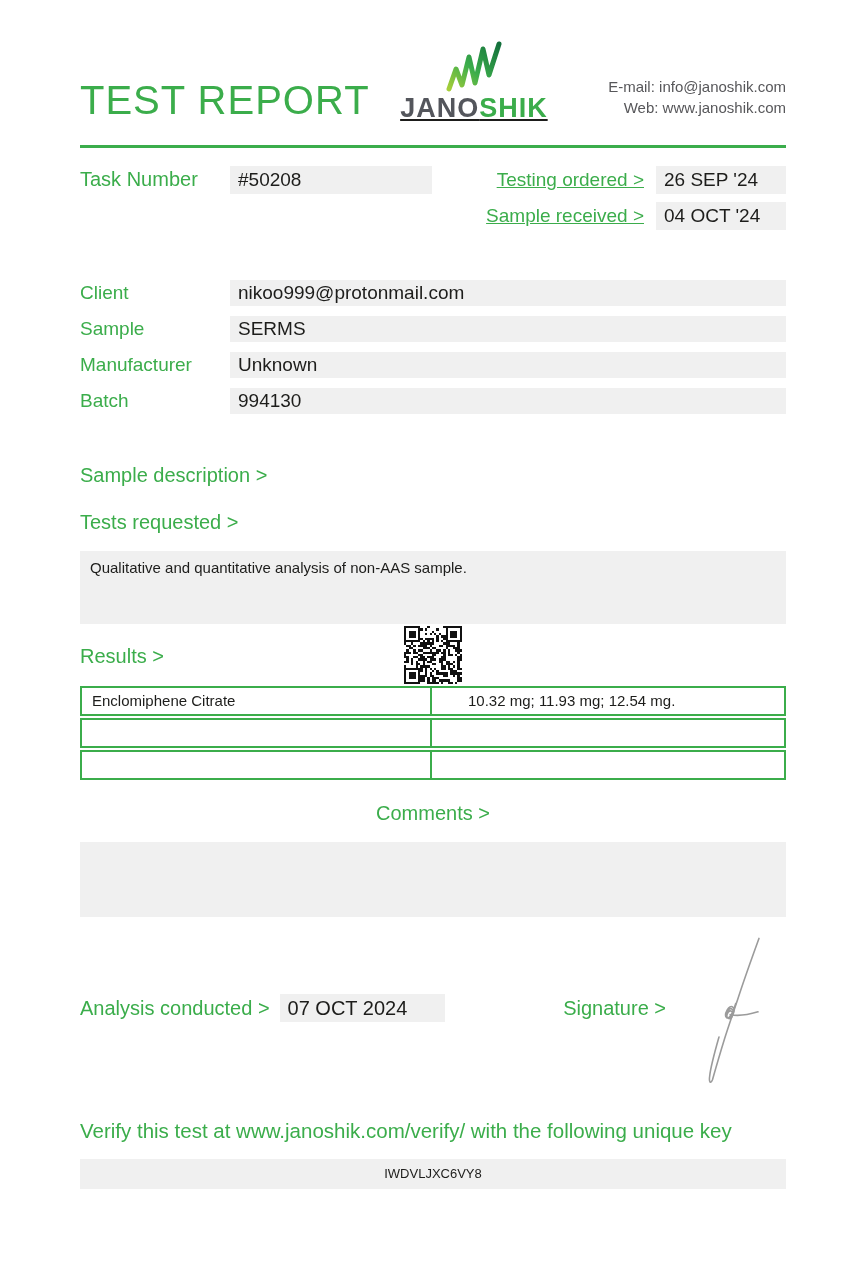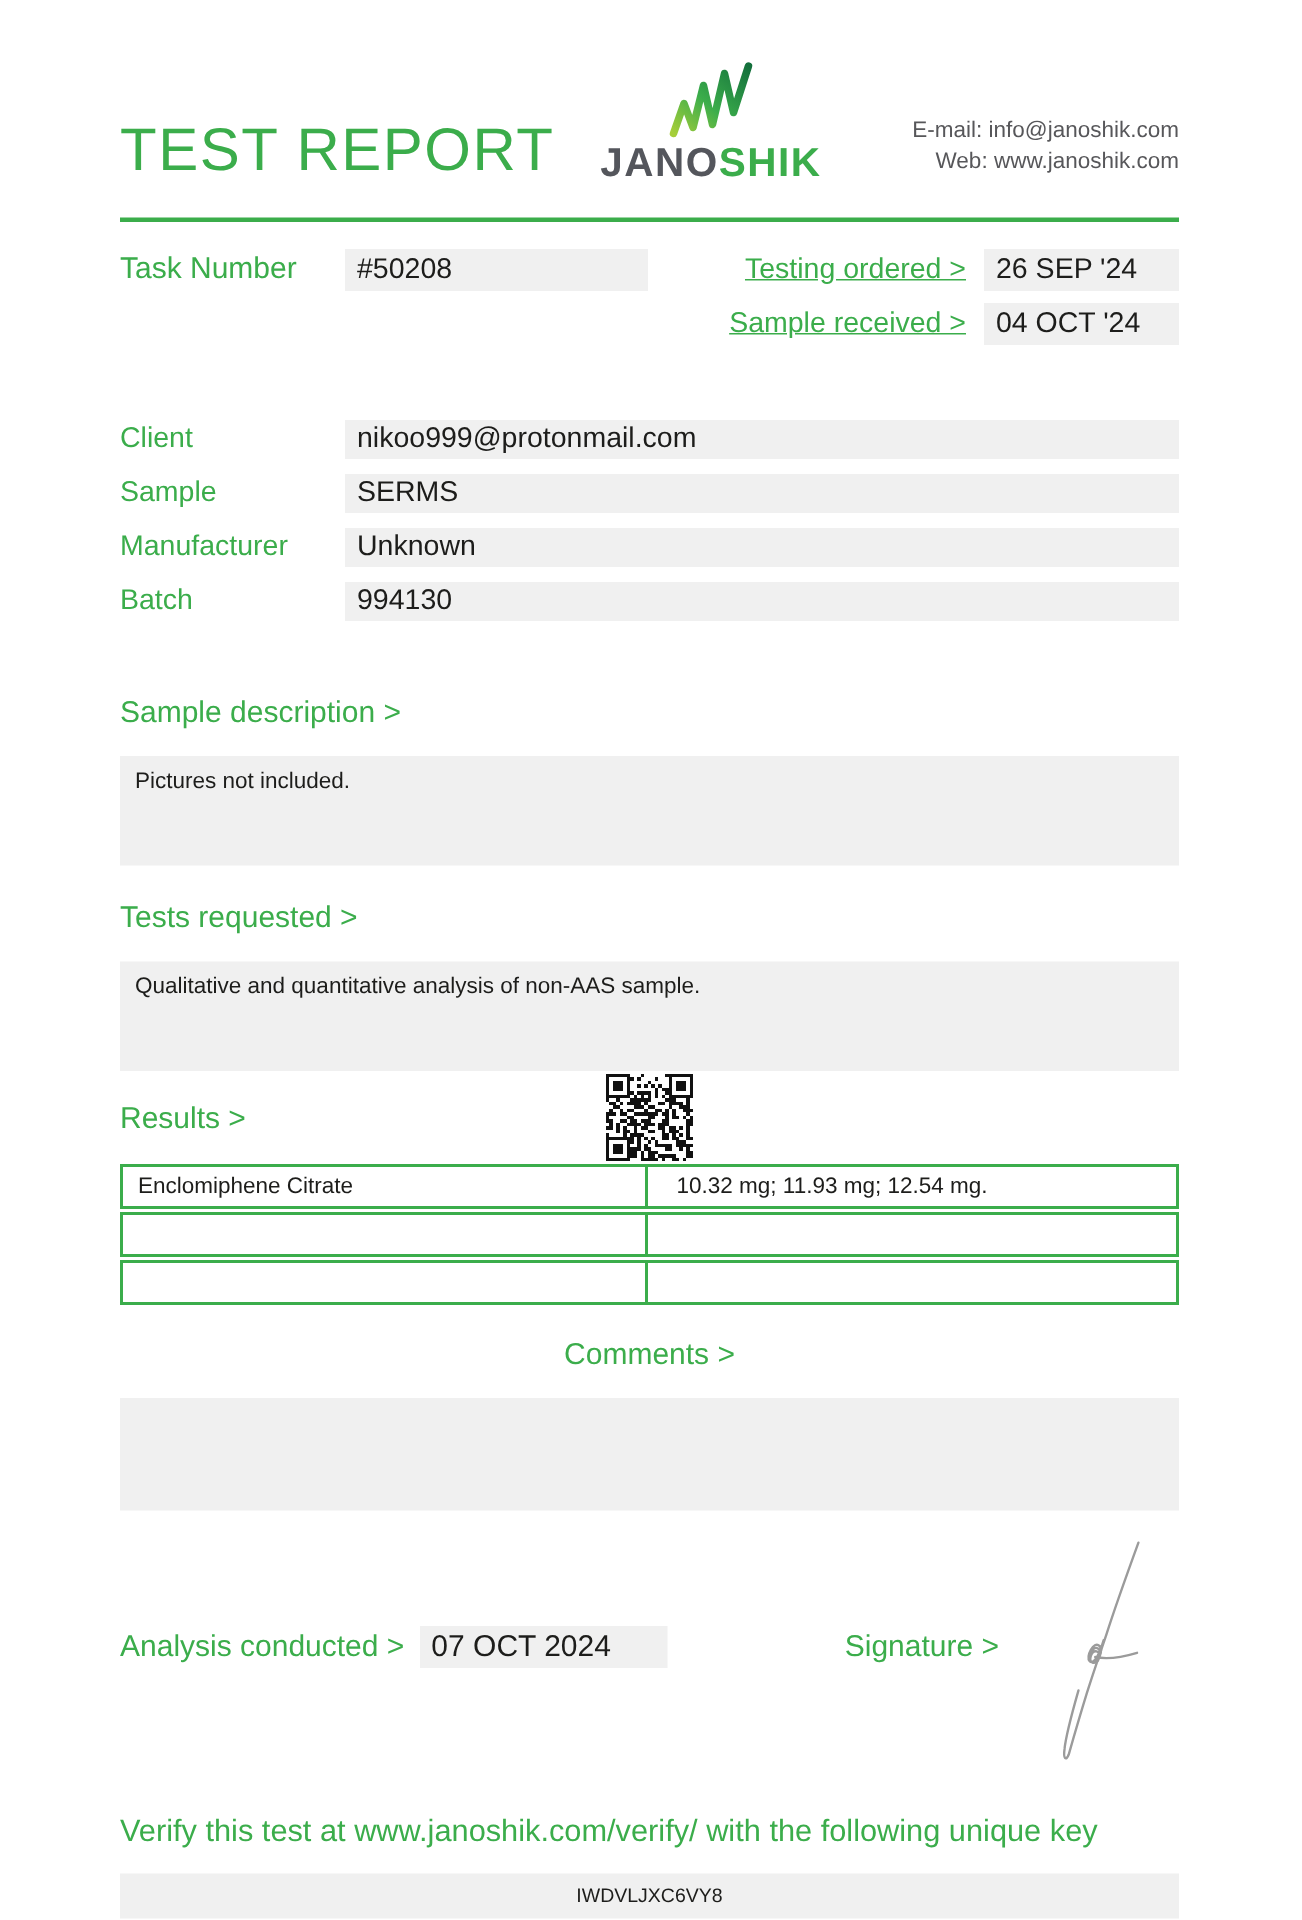--- a/index.html
+++ b/index.html
@@ -11,21 +11,21 @@
     background:#ffffff;
     font-family:"Liberation Sans", sans-serif;
     color:#1d1d1b;
     overflow:hidden;
   }
   .content { padding:0 82px 0 80px; }
 
   
   .header { display:flex; justify-content:space-between; align-items:flex-end; margin-top:44px; height:78px; }
   .report-title { font-size:40px; letter-spacing:1px; color:#3bad4b; font-weight:400; line-height:1; padding-bottom:2px; }
-  .logo { display:flex; flex-direction:column; align-items:center; margin-left:-30px; }
+  .logo { display:flex; flex-direction:column; align-items:center; margin-left:-30px;text-decoration:underline; }
   .logo-icon { height:52px; margin-bottom:2px; }
   .logo-text { font-size:27px; font-weight:bold; letter-spacing:1px; line-height:1; }
   .logo-text .p1 { color:#54565c; }
   .logo-text .p2 { color:#3bad4b; }
   .contact { text-align:right; font-size:15px; color:#57575a; line-height:21px; padding-bottom:4px; }
   .green-rule { height:3px; background:#3bad4b; margin-top:23px; }
 
   
   .task-section { display:flex; justify-content:space-between; margin-top:18px; }
   .task-left { display:flex; align-items:flex-start; }
@@ -52,21 +52,21 @@
 
   
   .results-head { position:relative; height:62px; }
   .results-head .section-heading { position:absolute; left:0; top:21px; }
   .qr { position:absolute; left:50%; transform:translateX(-50%); top:2px; width:58px; height:58px; }
   .results-table { }
   .result-row { display:flex; border:2px solid #3bad4b; height:30px; }
   .result-row + .result-row { margin-top:2px; }
   .cell { font-size:15px; line-height:26px; padding:0 0 0 10px; overflow:hidden; white-space:nowrap; }
   .cell-analyte { width:350px; border-right:2px solid #3bad4b; }
-  .cell-result { flex:1; padding-left:19px; }
+  .cell-result { flex:1; padding-left:0;margin-left:36px; }
 
   
   .comments { margin-top:22px;text-align:center; }
   .comments .section-box { min-height:75px; }
 
   
   .footer-row { position:relative; margin-top:66px; height:50px; display:flex; align-items:center; }
   .footer-row .green-label { font-size:20px; }
   .analysis-box { width:165px; margin-left:10px; font-size:20px; }
   .signature-label { margin-left:auto; margin-right:120px; }
@@ -138,21 +138,20 @@
         <div class="value-box">Unknown</div>
       </div>
       <div class="info-row">
         <div class="green-label">Batch</div>
         <div class="value-box">994130</div>
       </div>
     </div>
 
     <div class="sample-description">
       <div class="section-heading">Sample description &gt;</div>
-      <div class="section-box">Pictures not included.</div>
     </div>
 
     <div class="tests-requested">
       <div class="section-heading">Tests requested &gt;</div>
       <div class="section-box">Qualitative and quantitative analysis of non-AAS sample.</div>
     </div>
 
     <div class="results">
       <div class="results-head">
         <div class="section-heading">Results &gt;</div>

